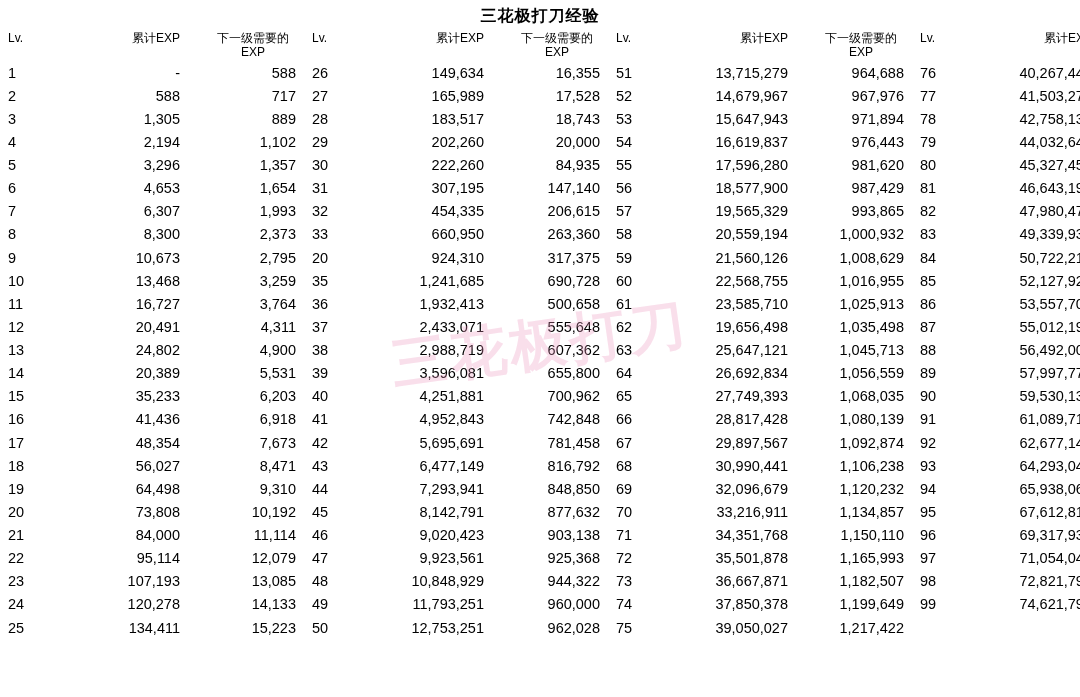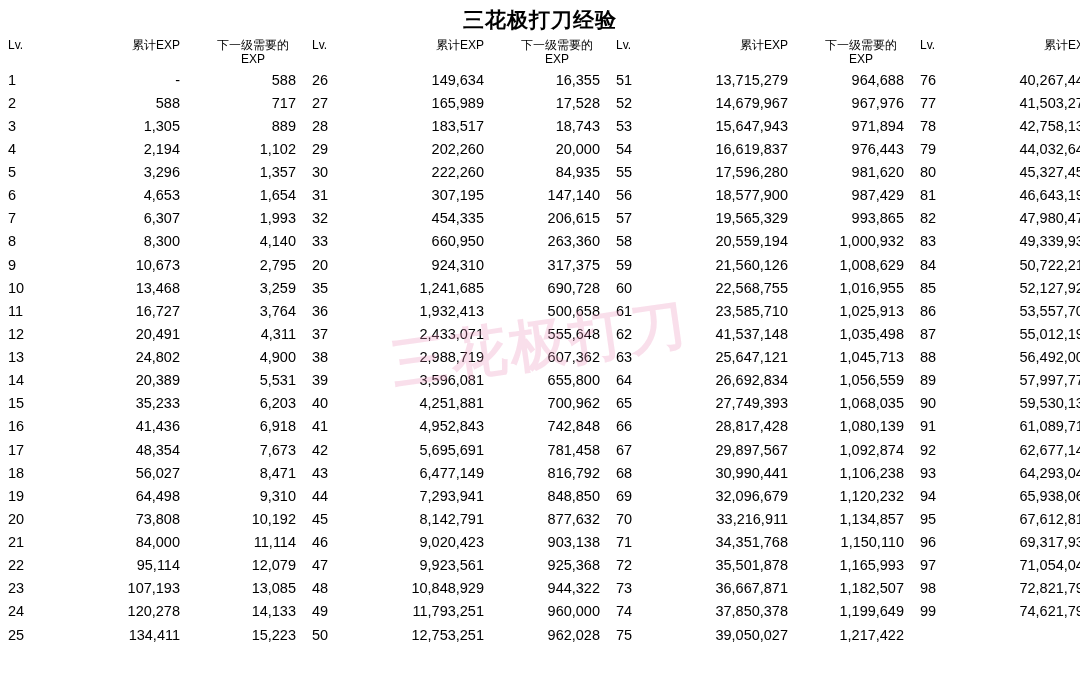--- a/index.html
+++ b/index.html
@@ -15,21 +15,21 @@
     position: relative;
     overflow: hidden;
   }
   .page {
     position: relative;
     width: 1080px;
     height: 697px;
   }
   .title {
     text-align: center;
-    font-size: 21px;
+    font-size: 16px;
     font-weight: bold;
     letter-spacing: 1px;
     padding-top: 6px;
     padding-bottom: 4px;
   }
   .watermark {
     position: absolute;
     left: 50%;
     top: 345px;
     transform: translate(-50%, -50%) rotate(-8deg);
@@ -201,21 +201,21 @@
           <td class="c-next">206,615</td>
           <td class="c-lv">57</td>
           <td class="c-cum">19,565,329</td>
           <td class="c-next">993,865</td>
           <td class="c-lv">82</td>
           <td class="c-cum">47,980,473</td>
         </tr>
         <tr>
           <td class="c-lv">8</td>
           <td class="c-cum">8,300</td>
-          <td class="c-next">4,140</td>
+          <td class="c-next">2,373</td>
           <td class="c-lv">33</td>
           <td class="c-cum">660,950</td>
           <td class="c-next">263,360</td>
           <td class="c-lv">58</td>
           <td class="c-cum">20,559,194</td>
           <td class="c-next">1,000,932</td>
           <td class="c-lv">83</td>
           <td class="c-cum">49,339,936</td>
         </tr>
         <tr>
@@ -258,21 +258,21 @@
           <td class="c-cum">53,557,707</td>
         </tr>
         <tr>
           <td class="c-lv">12</td>
           <td class="c-cum">20,491</td>
           <td class="c-next">4,311</td>
           <td class="c-lv">37</td>
           <td class="c-cum">2,433,071</td>
           <td class="c-next">555,648</td>
           <td class="c-lv">62</td>
-          <td class="c-cum">41,537,148</td>
+          <td class="c-cum">19,656,498</td>
           <td class="c-next">1,035,498</td>
           <td class="c-lv">87</td>
           <td class="c-cum">55,012,190</td>
         </tr>
         <tr>
           <td class="c-lv">13</td>
           <td class="c-cum">24,802</td>
           <td class="c-next">4,900</td>
           <td class="c-lv">38</td>
           <td class="c-cum">2,988,719</td>

